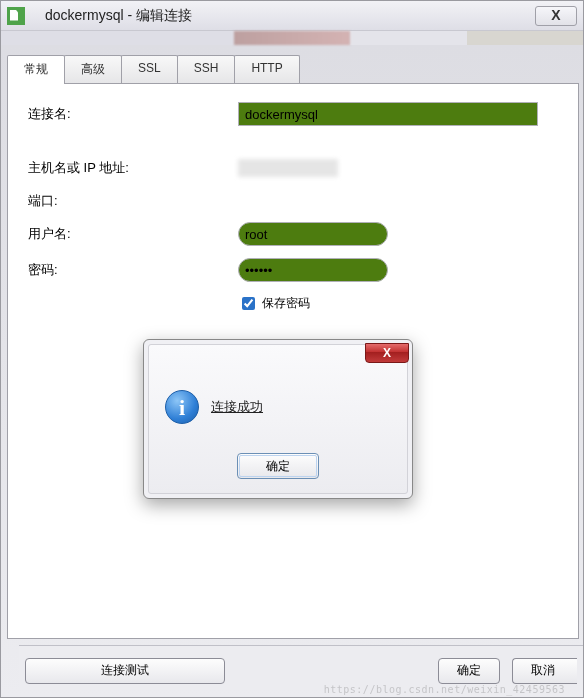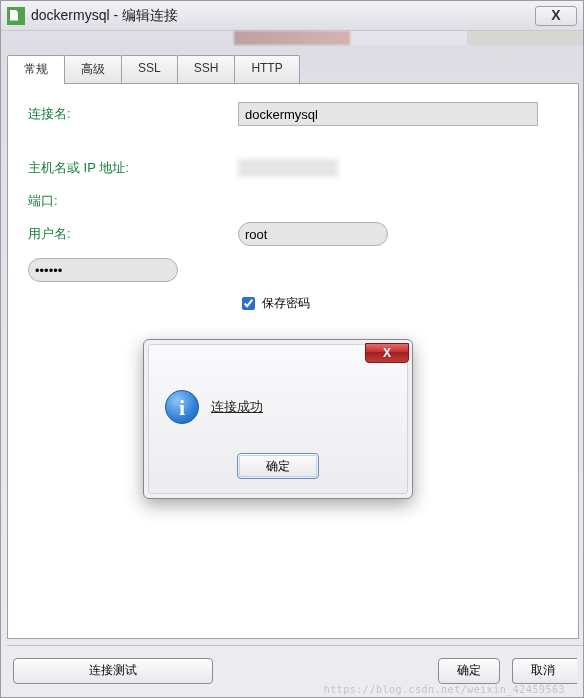--- a/index.html
+++ b/index.html
@@ -21,20 +21,21 @@
     background: linear-gradient(#dcdce2, #ececf0);
     border: 1px solid #9a9aa0;
   }
   .titlebar {
     height: 30px;
     background: linear-gradient(#f2f2f6, #dedee6);
     display: flex;
     align-items: center;
     padding: 0 6px;
     border-bottom: 1px solid #c8c8d0;
+    gap: 14px;
   }
   .titlebar .appicon {
     width: 18px; height: 18px;
     background: #4fa34a;
     margin-right: 6px;
     position: relative;
   }
   .titlebar .appicon::before {
     content: "";
     position: absolute;
@@ -109,43 +110,43 @@
   }
   .row {
     display: flex;
     align-items: center;
     margin-bottom: 12px;
   }
   .row.gap { margin-bottom: 30px; }
   .row label {
     width: 210px;
     font-size: 13px;
-    color: #15803d;
+    color: #000000;
   }
   .row input[type=text], .row input[type=password] {
     border: 1px solid #b0b0b8;
     height: 24px;
     padding: 2px 6px;
     font-size: 13px;
-    background: #e5e5e5;
+    background: #4d7c0f;
   }
   .inp-wide { width: 300px; }
   .inp-med  { width: 150px; border-radius: 12px; }
   .inp-sm   { width: 90px; }
   .chkrow {
     display:flex;
     align-items:center;
     margin-left: 210px;
     margin-top: 2px;
     gap: 4px;
   }
   .chkrow input { accent-color: #2a72c8; }
   .footer {
     position: absolute;
-    left: 6px; right: 0;
+    left: 18px; right: 0;
     bottom: 8px;
     height: 44px;
     border-top: 1px solid #c0c0c8;
     display: flex;
     align-items: center;
     padding: 6px 6px 0;
     background: #ececf0;
   }
   .btn {
     height: 26px;
@@ -286,20 +287,21 @@
       <div class="row">
         <label>端口:</label>
       </div>
 
       <div class="row">
         <label>用户名:</label>
         <input type="text" class="inp-med" value="root" style="">
       </div>
 
       <div class="row">
+        <label>密码:</label>
         <input type="text" class="inp-med" value="••••••" style="">
       </div>
 
       <div class="chkrow">
         <input type="checkbox" checked="" style="">
         <span>保存密码</span>
       </div>
 
     </div>
   </div>

